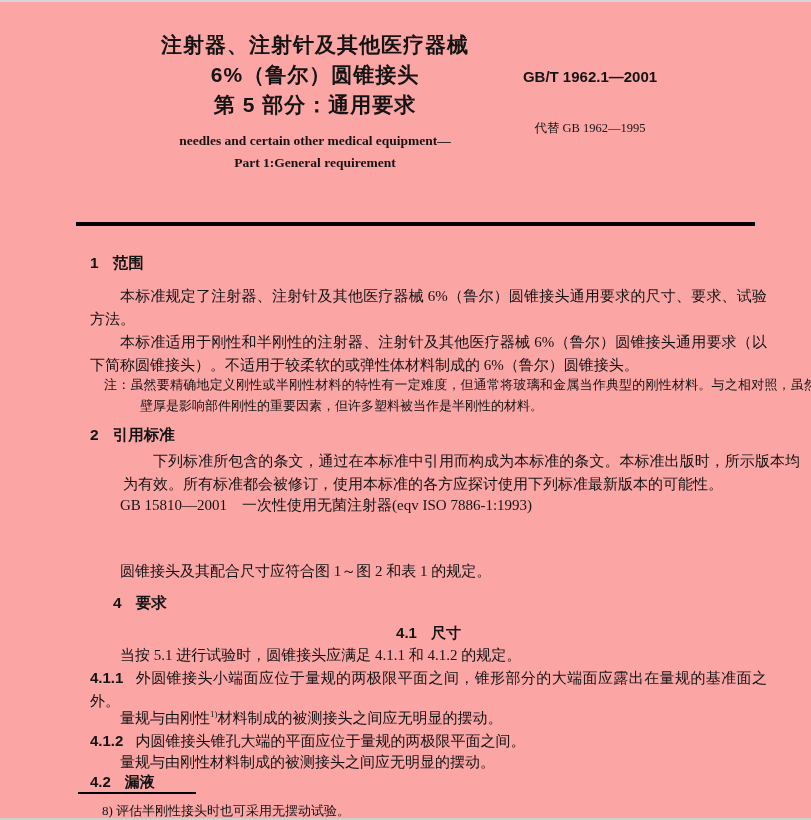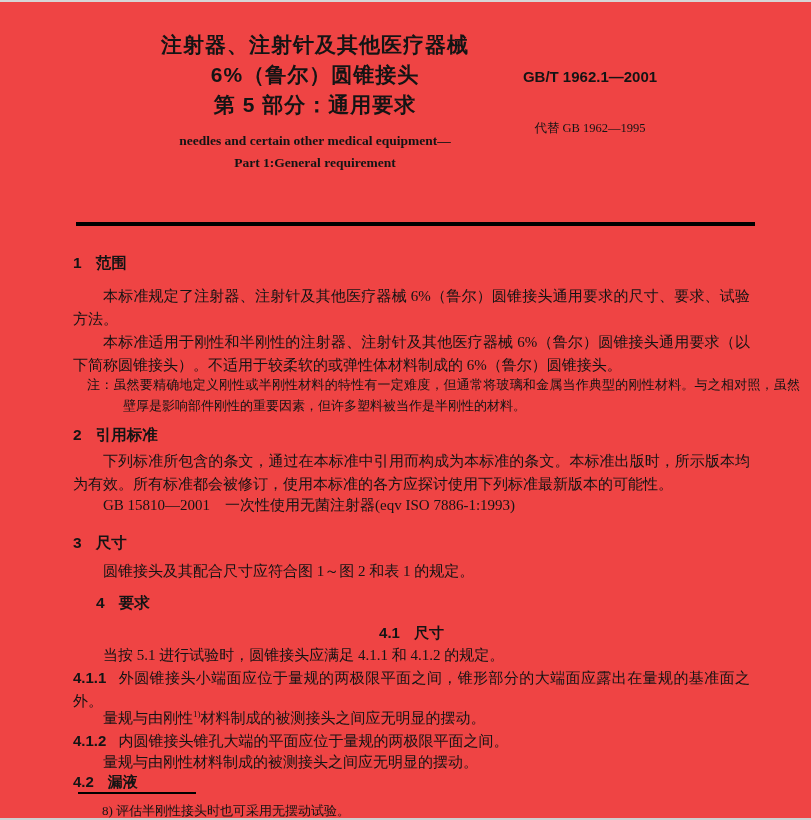--- a/index.html
+++ b/index.html
@@ -1,19 +1,19 @@
 <!DOCTYPE html>
 <html><head>
 <meta charset="utf-8">
 <style>
   html,body{margin:0;padding:0;background:#f2f2f2;}
   .page{
     position:relative;
     width:811px;height:820px;
-    background:#ef4444;
+    background:#fca5a5;
     overflow:hidden;
     font-family:"Liberation Serif","DejaVu Serif",serif;
     color:#141414;
   }
   .edge-line-top{position:absolute;left:0;top:0;width:811px;height:2px;background:#d6d6d6;}
   .edge-line-bottom{position:absolute;left:0;top:818px;width:811px;height:2px;background:#cfcfcf;}
 
   .abs{position:absolute;}
 
   
@@ -25,21 +25,21 @@
   .code-stack{left:500px;top:68px;width:180px;text-align:center;
     font-family:"Liberation Sans","DejaVu Sans",sans-serif;
     font-weight:bold;font-size:15px;line-height:17px;}
   .code-stack .idt{font-size:14px;}
   .replaces{left:500px;top:120px;width:180px;text-align:center;
     font-size:12.5px;font-weight:normal;}
 
   .rule-thick{left:76px;top:222px;width:679px;height:4px;background:#000;}
 
   
-  .col{left:73px;width:677px;}
+  .col{left:90px;width:677px;}
   .heading{font-family:"Liberation Sans","DejaVu Sans",sans-serif;
     font-weight:bold;font-size:15.5px;line-height:22px;}
   .heading .h-num{display:inline-block;margin-right:14px;}
   .para{font-size:15px;line-height:23px;text-align:justify;}
   .indent{text-indent:2em;}
   .note{font-size:13px;line-height:21px;text-align:justify;
     margin-left:14px;padding-left:36px;text-indent:-36px;}
   .clause-num{font-family:"Liberation Sans","DejaVu Sans",sans-serif;
     font-weight:bold;margin-right:12px;}
   sup{font-size:9px;vertical-align:super;line-height:0;}
@@ -75,26 +75,23 @@
   <div class="abs col heading" style="top:252px;">
     <span class="h-num">1</span><span>范围</span>
   </div>
   <div class="abs col para indent" style="top:285px;">本标准规定了注射器、注射针及其他医疗器械 6%（鲁尔）圆锥接头通用要求的尺寸、要求、试验方法。</div>
   <div class="abs col para indent" style="top:331px;">本标准适用于刚性和半刚性的注射器、注射针及其他医疗器械 6%（鲁尔）圆锥接头通用要求（以下简称圆锥接头）。不适用于较柔软的或弹性体材料制成的 6%（鲁尔）圆锥接头。</div>
   <div class="abs col note" style="top:374px;">注：虽然要精确地定义刚性或半刚性材料的特性有一定难度，但通常将玻璃和金属当作典型的刚性材料。与之相对照，虽然壁厚是影响部件刚性的重要因素，但许多塑料被当作是半刚性的材料。</div>
 
   <div class="abs col heading" style="top:424px;">
     <span class="h-num">2</span><span>引用标准</span>
   </div>
-  <div class="abs col para indent" style="top:450px;">下列标准所包含的条文，通过在本标准中引用而构成为本标准的条文。本标准出版时，所示版本均为有效。所有标准都会被修订，使用本标准的各方应探讨使用下列标准最新版本的可能性。</div>
+  <div class="abs col para indent" style="top:450px;margin-left:33px;">下列标准所包含的条文，通过在本标准中引用而构成为本标准的条文。本标准出版时，所示版本均为有效。所有标准都会被修订，使用本标准的各方应探讨使用下列标准最新版本的可能性。</div>
   <div class="abs col para indent" style="top:494px;">GB 15810—2001　一次性使用无菌注射器(eqv ISO 7886-1:1993)</div>
 
-  <div class="abs col heading" style="top:532px;">
-    <span class="h-num">3</span><span>尺寸</span>
-  </div>
   <div class="abs col para indent" style="top:560px;">圆锥接头及其配合尺寸应符合图 1～图 2 和表 1 的规定。</div>
 
   <div class="abs col heading" style="top:592px;margin-left:23px;">
     <span class="h-num">4</span><span>要求</span>
   </div>
 
   <div class="abs col heading" style="top:622px;font-size:15px;text-align:center;">
     <span class="h-num">4.1</span><span>尺寸</span>
   </div>
   <div class="abs col para indent" style="top:644px;">当按 5.1 进行试验时，圆锥接头应满足 4.1.1 和 4.1.2 的规定。</div>

